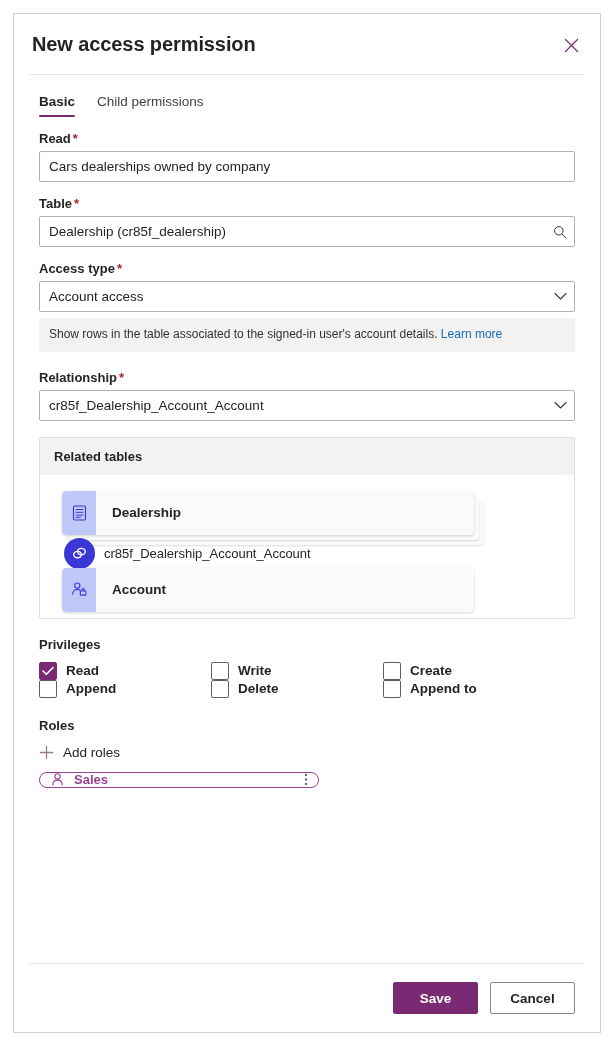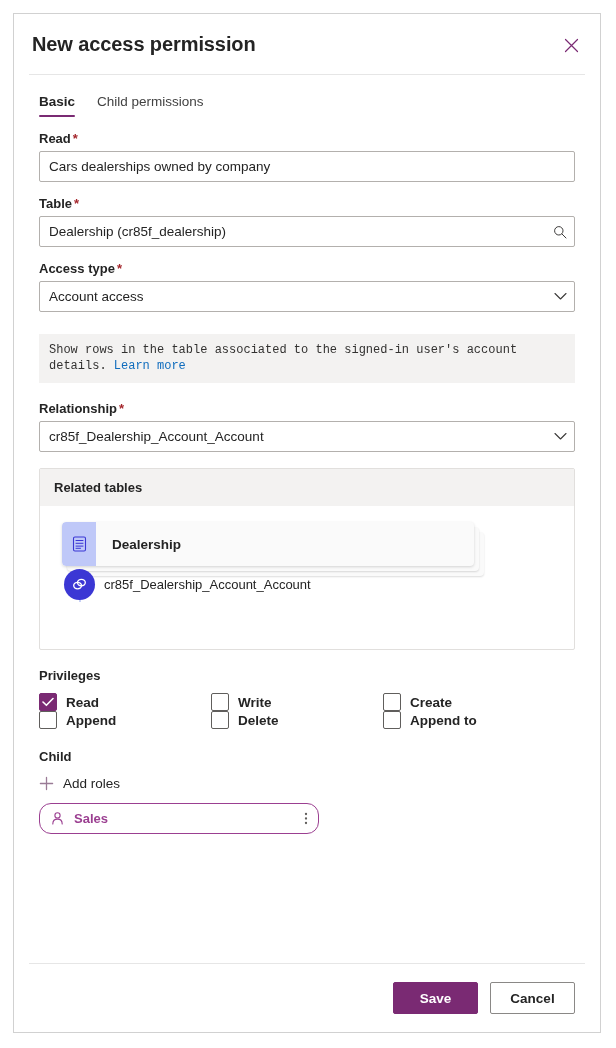--- a/index.html
+++ b/index.html
@@ -139,27 +139,26 @@
     width: 28px;
     flex: 0 0 auto;
     display: flex;
     align-items: center;
     justify-content: center;
     color: #4a4a4a;
     cursor: pointer;
   }
 
   .hint-bar {
-    margin-top: 22px;
+    margin-top: 6px;
     background: #f3f2f1;
     padding: 9px 10px;
     font-size: 12px;
     color: #323130;
     line-height: 1.3;
-    font-family: Liberation Mono, monospace;
   }
   .hint-link {
     color: #0f6cbd;
     cursor: pointer;
   }
 
   
   .rel-panel {
     border: 1px solid #e1dfdd;
     border-radius: 2px;
@@ -329,21 +328,21 @@
     cursor: pointer;
     width: fit-content;
   }
   .add-roles .plus-ic { color: #9a7b96; }
   .add-roles-text {
     font-size: 13.5px;
     color: #242424;
   }
   .role-chip {
     width: 280px;
-    height: 31px;
+    height: 16px;
     border: 1px solid #9b3f91;
     border-radius: 12px;
     box-sizing: border-box;
     display: flex;
     align-items: center;
     padding: 0 10px;
     cursor: pointer;
   }
   .role-chip .person-ic { color: #9b3f91; flex: 0 0 auto; }
   .role-chip-name {
@@ -495,20 +494,33 @@
         <div class="rel-chip">
           <div class="rel-bubble">
             <svg width="17" height="17" viewBox="0 0 17 17">
               <ellipse cx="6.6" cy="9.6" rx="3.9" ry="3.2" stroke="#ffffff" stroke-width="1.35" fill="none"></ellipse>
               <ellipse cx="10.4" cy="6.6" rx="3.9" ry="3.2" stroke="#ffffff" stroke-width="1.35" fill="none"></ellipse>
             </svg>
           </div>
           <div class="rel-name">cr85f_Dealership_Account_Account</div>
         </div>
 
+        <div class="node-account">
+          <div class="node-card">
+            <div class="node-icon">
+              <svg width="17" height="17" viewBox="0 0 17 17">
+                <circle cx="6.3" cy="4.6" r="2.6" stroke="#3b37d4" stroke-width="1.1" fill="none"></circle>
+                <path d="M1.8 13.2 C1.8 9.9 3.9 8.4 6.3 8.4 C7.4 8.4 8.4 8.7 9.2 9.3" stroke="#3b37d4" stroke-width="1.1" fill="none" stroke-linecap="round"></path>
+                <rect x="9.3" y="9.9" width="5.6" height="4.2" rx="0.7" stroke="#3b37d4" stroke-width="1.05" fill="none"></rect>
+                <path d="M10.9 9.9 V8.9 a1.3 1.3 0 0 1 2.6 0 V9.9" stroke="#3b37d4" stroke-width="1.05" fill="none"></path>
+              </svg>
+            </div>
+            <div class="node-label">Account</div>
+          </div>
+        </div>
 
       </div>
     </div>
 
     <div class="section-label">Privileges</div>
     <div class="priv-grid">
       <div class="priv-item">
         <div class="cbox checked">
           <svg width="12" height="10" viewBox="0 0 12 10">
             <path d="M1 5 L4.4 8.3 L11 1.5" stroke="#ffffff" stroke-width="1.6" fill="none" stroke-linecap="round" stroke-linejoin="round"></path>
@@ -531,21 +543,21 @@
       <div class="priv-item">
         <div class="cbox"></div>
         <span class="priv-text">Delete</span>
       </div>
       <div class="priv-item">
         <div class="cbox"></div>
         <span class="priv-text">Append to</span>
       </div>
     </div>
 
-    <div class="section-label" style="margin-bottom:12px;">Child</div>
+    <div class="section-label" style="margin-bottom:12px;">Roles</div>
     <div class="add-roles">
       <svg class="plus-ic" width="15" height="15" viewBox="0 0 15 15">
         <path d="M7.5 1.4 V13.6 M1.4 7.5 H13.6" stroke="currentColor" stroke-width="1.3" stroke-linecap="round"></path>
       </svg>
       <span class="add-roles-text">Add roles</span>
     </div>
     <div class="role-chip">
       <svg class="person-ic" width="15" height="15" viewBox="0 0 15 15">
         <circle cx="7.5" cy="4.4" r="2.6" stroke="currentColor" stroke-width="1.1" fill="none"></circle>
         <path d="M2.8 13 C2.8 9.6 4.9 8.1 7.5 8.1 C10.1 8.1 12.2 9.6 12.2 13" stroke="currentColor" stroke-width="1.1" fill="none" stroke-linecap="round"></path>

